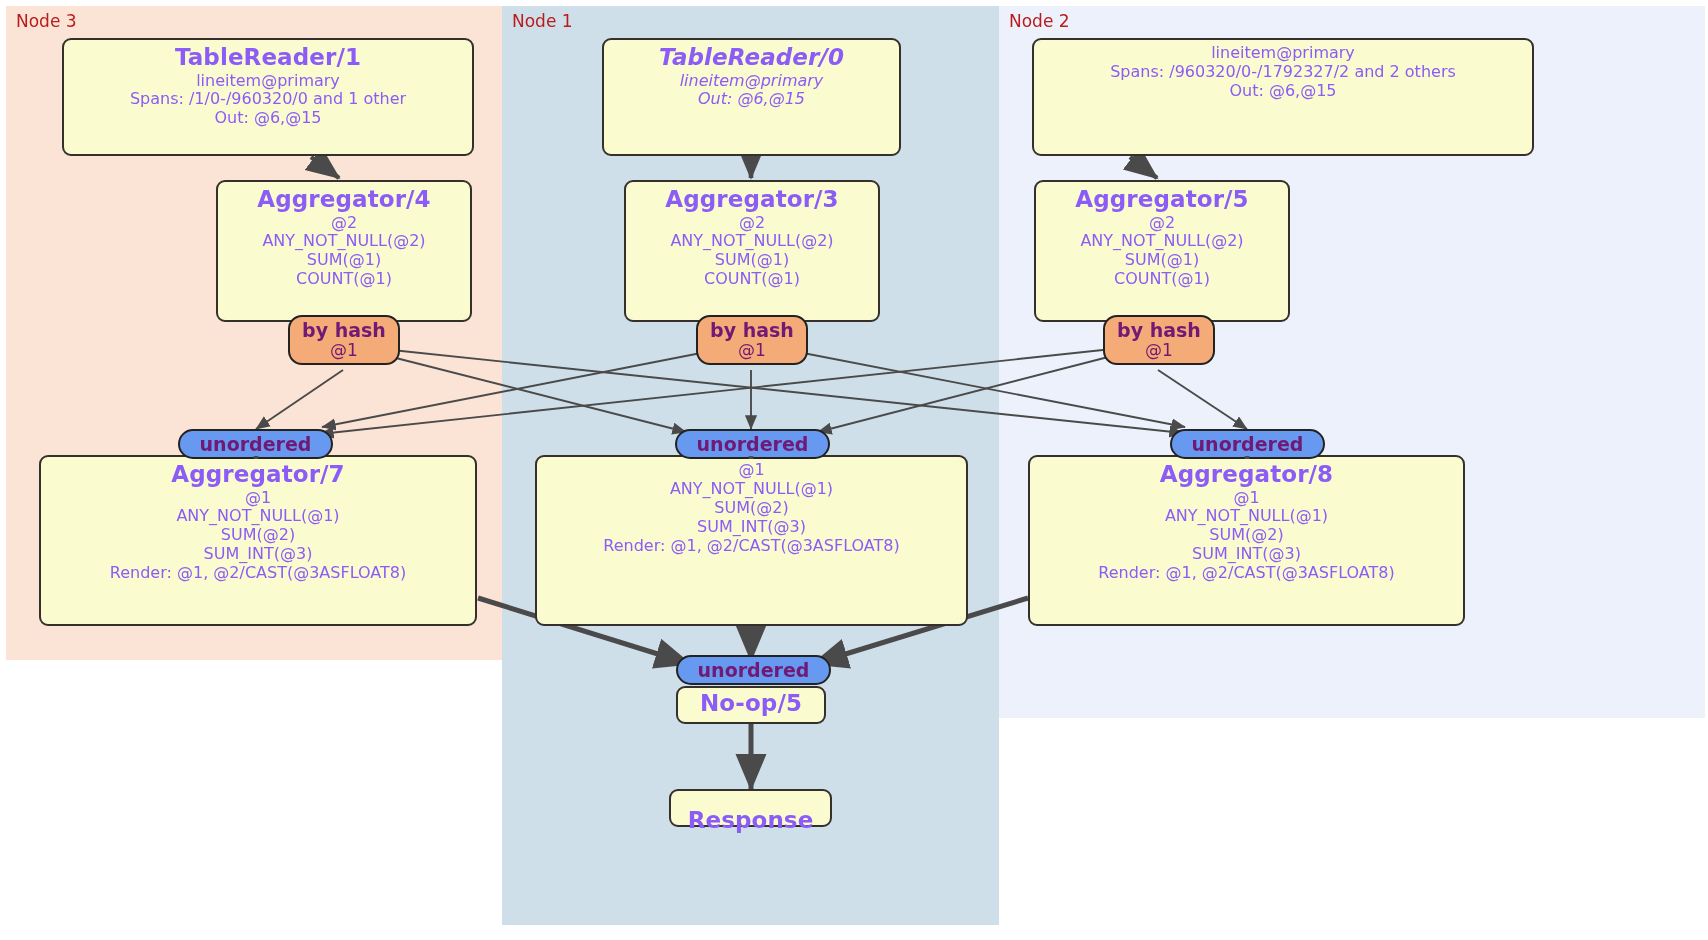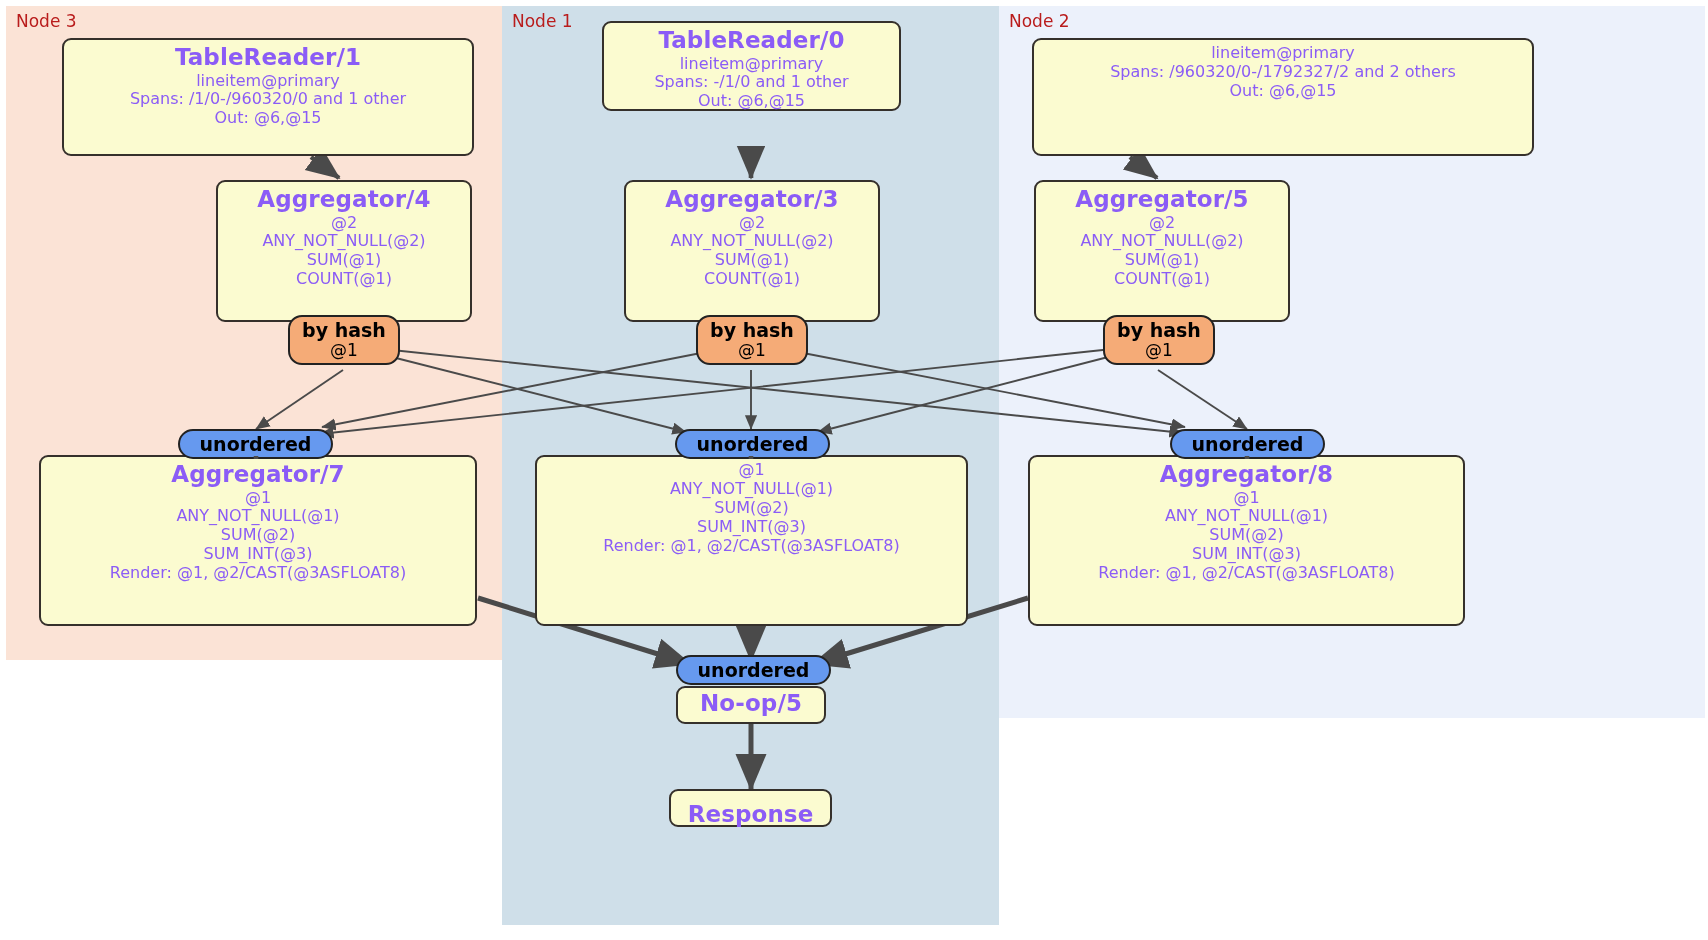--- a/index.html
+++ b/index.html
@@ -56,21 +56,21 @@
   .proc.small {
     padding: 3px 14px 4px 14px;
   }
   
   .pill {
     position: absolute;
     box-sizing: border-box;
     border: 2px solid #222;
     border-radius: 18px;
     text-align: center;
-    color: #000000;
+    color: #701a75;
     z-index: 8;
     line-height: 1.1;
     padding-top: 3px;
   }
   .pill.hash {
     background: #f5ab77;
     border-radius: 14px;
   }
   .pill.unord {
     background: #6699ef;
@@ -176,24 +176,23 @@
 
   <div class="proc" style="left:39px; top:455px; width:438px; height:171px;">
     <div class="title">Aggregator/7</div>
     <div class="line">@1</div>
     <div class="line">ANY_NOT_NULL(@1)</div>
     <div class="line">SUM(@2)</div>
     <div class="line">SUM_INT(@3)</div>
     <div class="line">Render: @1, @2/CAST(@3ASFLOAT8)</div>
   </div>
 
-  <div class="proc" style="left:602px; top:21px; width:299px; height:90px;">
+  <div class="proc" style="left:602px; top:38px; width:299px; height:118px;font-style:italic;">
     <div class="title">TableReader/0</div>
     <div class="line">lineitem@primary</div>
-    <div class="line">Spans: -/1/0 and 1 other</div>
     <div class="line">Out: @6,@15</div>
   </div>
 
   <div class="proc" style="left:624px; top:180px; width:256px; height:142px;">
     <div class="title">Aggregator/3</div>
     <div class="line">@2</div>
     <div class="line">ANY_NOT_NULL(@2)</div>
     <div class="line">SUM(@1)</div>
     <div class="line">COUNT(@1)</div>
   </div>
@@ -203,21 +202,21 @@
     <div class="line">ANY_NOT_NULL(@1)</div>
     <div class="line">SUM(@2)</div>
     <div class="line">SUM_INT(@3)</div>
     <div class="line">Render: @1, @2/CAST(@3ASFLOAT8)</div>
   </div>
 
   <div class="proc small" style="left:676px; top:686px; width:150px; height:38px; padding-top:2px;">
     <div class="title">No-op/5</div>
   </div>
 
-  <div class="proc small" style="left:669px; top:789px; width:163px; height:38px; padding-top:10px;">
+  <div class="proc small" style="left:669px; top:789px; width:163px; height:38px; padding-top:16px;">
     <div class="title">Response</div>
   </div>
 
   <div class="proc" style="left:1032px; top:38px; width:502px; height:118px;">
     <div class="line">lineitem@primary</div>
     <div class="line">Spans: /960320/0-/1792327/2 and 2 others</div>
     <div class="line">Out: @6,@15</div>
   </div>
 
   <div class="proc" style="left:1034px; top:180px; width:256px; height:142px;">

